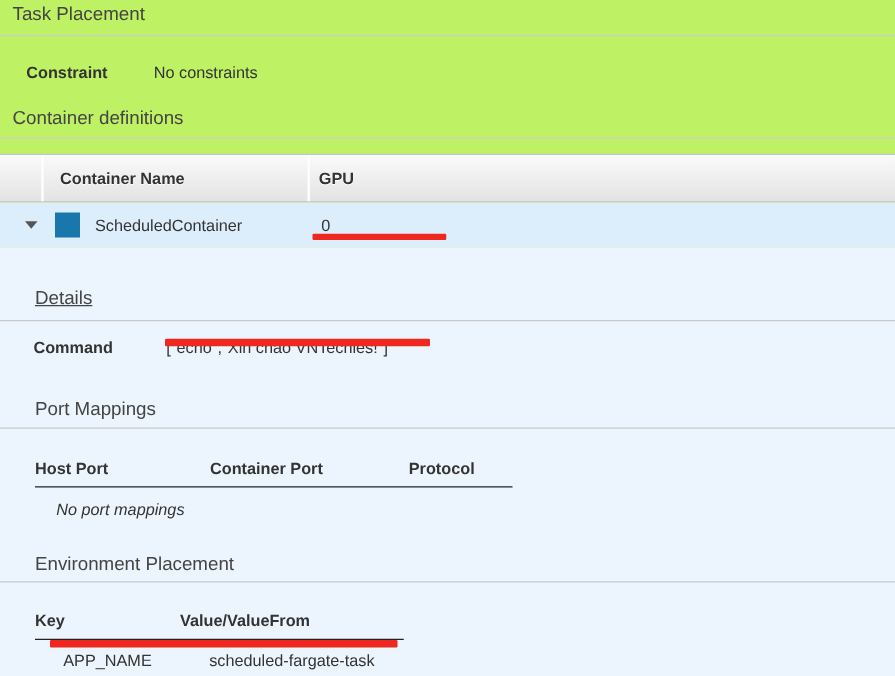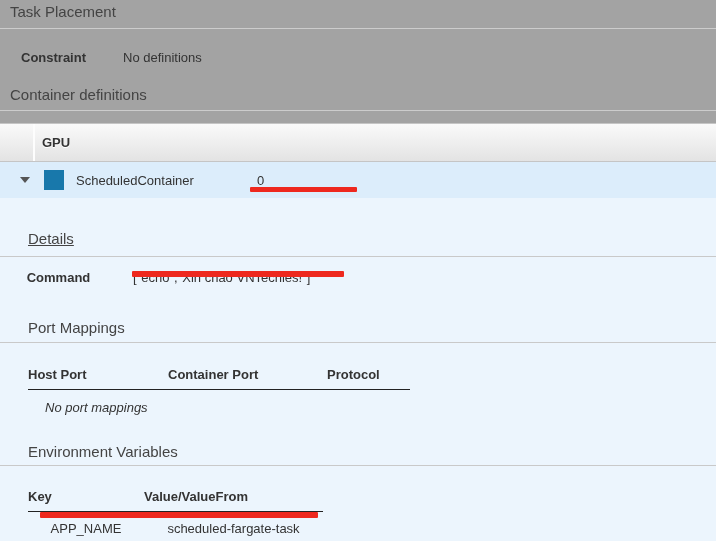--- a/index.html
+++ b/index.html
@@ -1,21 +1,21 @@
 <!DOCTYPE html>
 <html><head>
 <meta charset="utf-8">
 <style>
   * { margin:0; padding:0; box-sizing:border-box; }
   html,body { width:716px; height:541px; }
   body {
     font-family:"Liberation Sans","DejaVu Sans",sans-serif;
     font-size:13px; color:#333; background:#fff;
   }
-  .page { position:relative; width:716px; height:541px; overflow:hidden; background:#a3a3a3; }
+  .page { position:relative; width:716px; height:541px; overflow:hidden; background:#bef264; }
 
   
   .section-title {
     font-size:15px; font-weight:400; color:#444;
     line-height:18px; padding-left:10px;
   }
   .rule { border-top:1px solid #ccc; height:0; }
 
   
   .kv-row { display:flex; align-items:baseline; line-height:16px; }
@@ -94,28 +94,29 @@
 </head>
 <body>
 
 <div class="page">
 
   <div class="section-title" style="padding-top:3px;">Task Placement</div>
   <div class="rule" style="margin-top:7px;"></div>
 
   <div class="kv-row constraint-row">
     <span class="kv-label">Constraint</span>
-    <span class="kv-value">No definitions</span>
+    <span class="kv-value">No constraints</span>
   </div>
 
   <div class="section-title" style="margin-top:20px;">Container definitions</div>
   <div class="rule" style="margin-top:6px;"></div>
 
   <div class="ct-header">
     <div class="ct-hcell col-expand"></div>
+    <div class="ct-hcell col-name">Container Name</div>
     <div class="ct-hcell col-gpu">GPU</div>
   </div>
 
   <div class="ct-row">
     <div class="ct-cell col-expand">
       <span class="caret-down"></span>
     </div>
     <div class="ct-cell col-name">
       <span class="container-square"></span>
       <span class="row-name-label">ScheduledContainer</span>
@@ -139,21 +140,21 @@
 
     <div class="sub-table pm-table">
       <div class="sub-head">
         <div class="sub-hcell pm-c1">Host Port</div>
         <div class="sub-hcell pm-c2">Container Port</div>
         <div class="sub-hcell pm-c3">Protocol</div>
       </div>
     </div>
     <div class="empty-note">No port mappings</div>
 
-    <div class="detail-title ev-title">Environment Variables</div>
+    <div class="detail-title ev-title">Environment Placement</div>
     <div class="detail-rule ev-rule"></div>
 
     <div class="sub-table ev-table">
       <div class="sub-head ev-head">
         <div class="sub-hcell ev-c1">Key</div>
         <div class="sub-hcell ev-c2">Value/ValueFrom</div>
       </div>
       <div class="sub-row">
         <div class="sub-cell ev-c1">APP_NAME</div>
         <div class="sub-cell ev-c2">scheduled-fargate-task</div>

